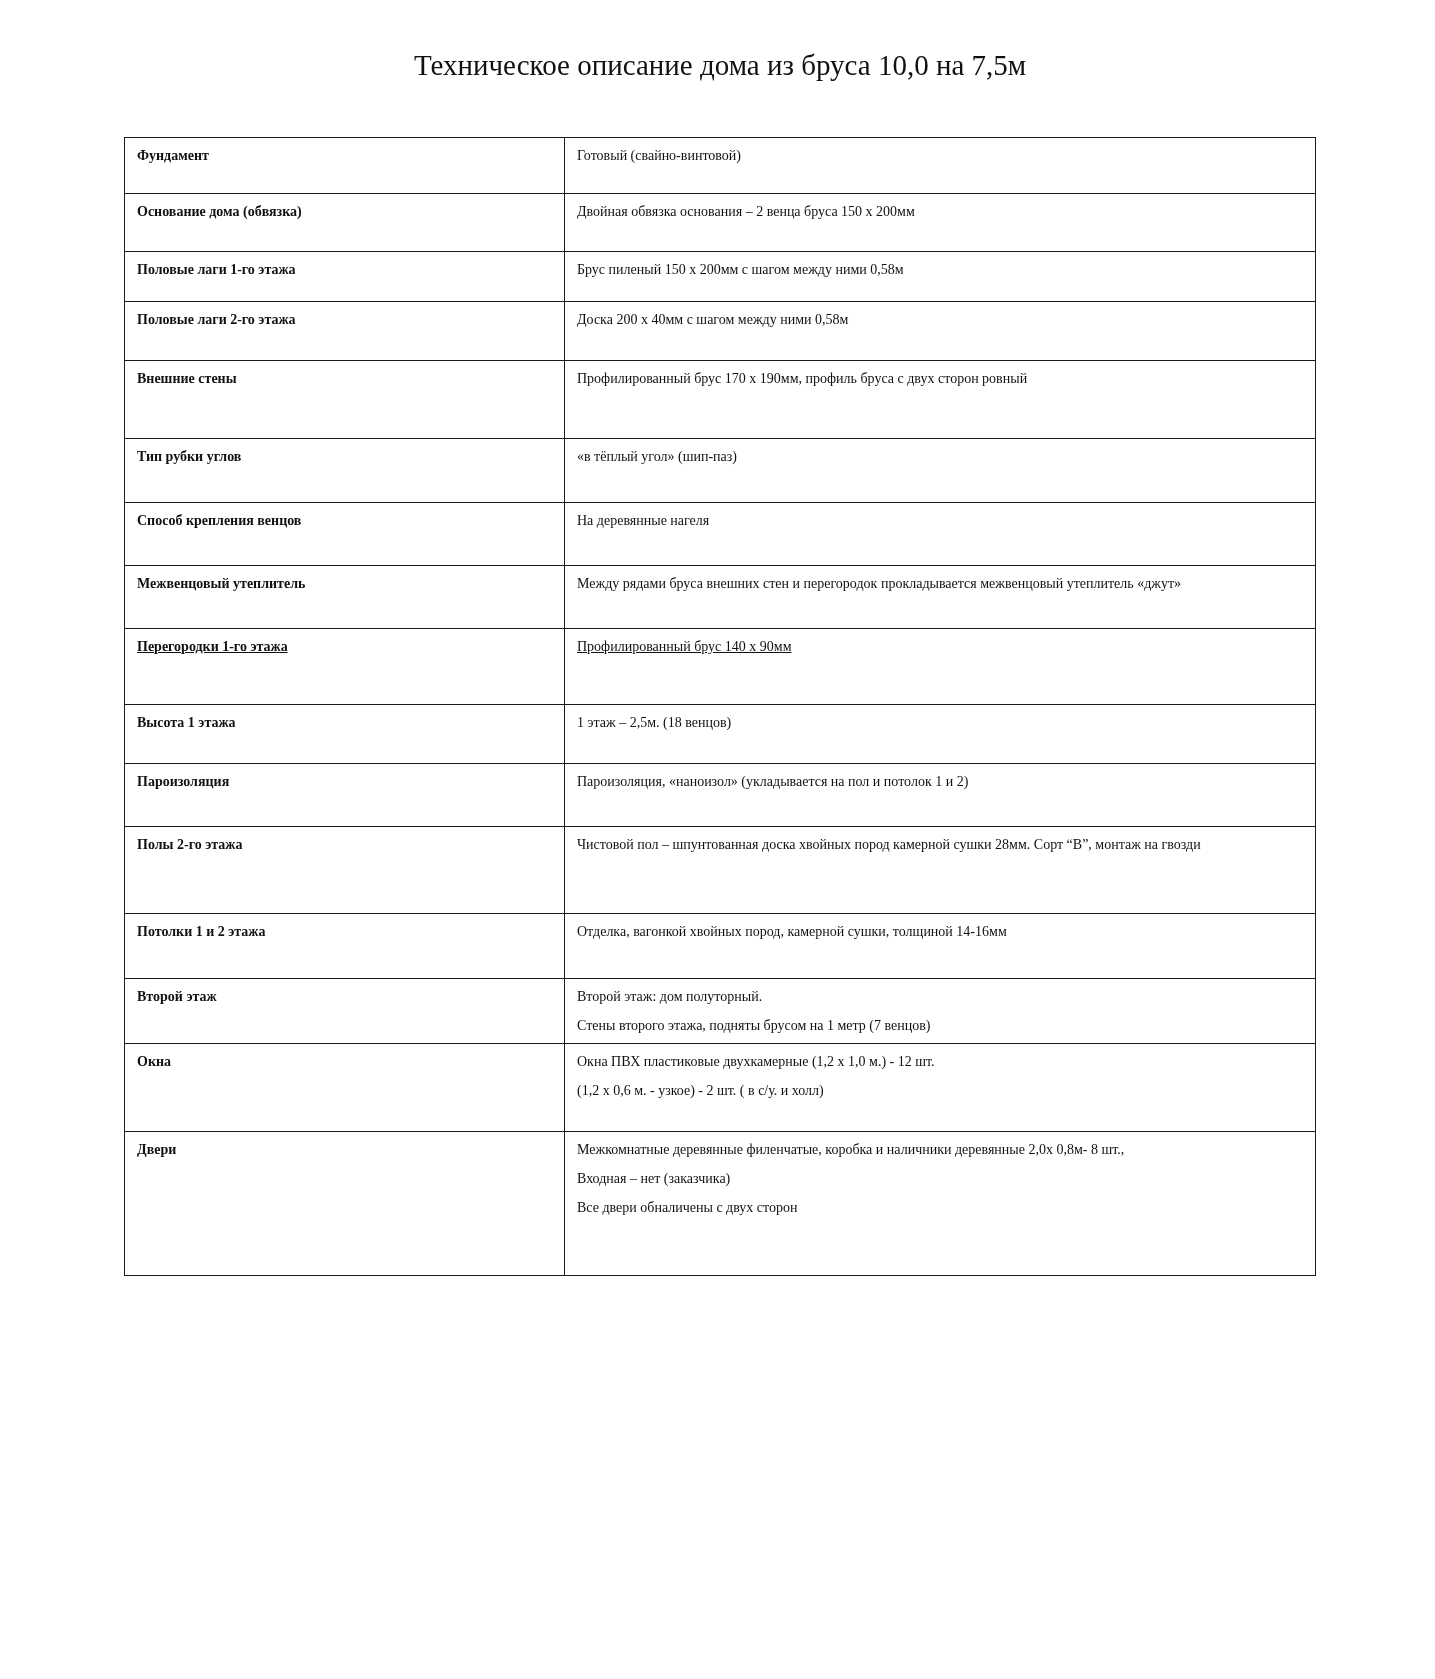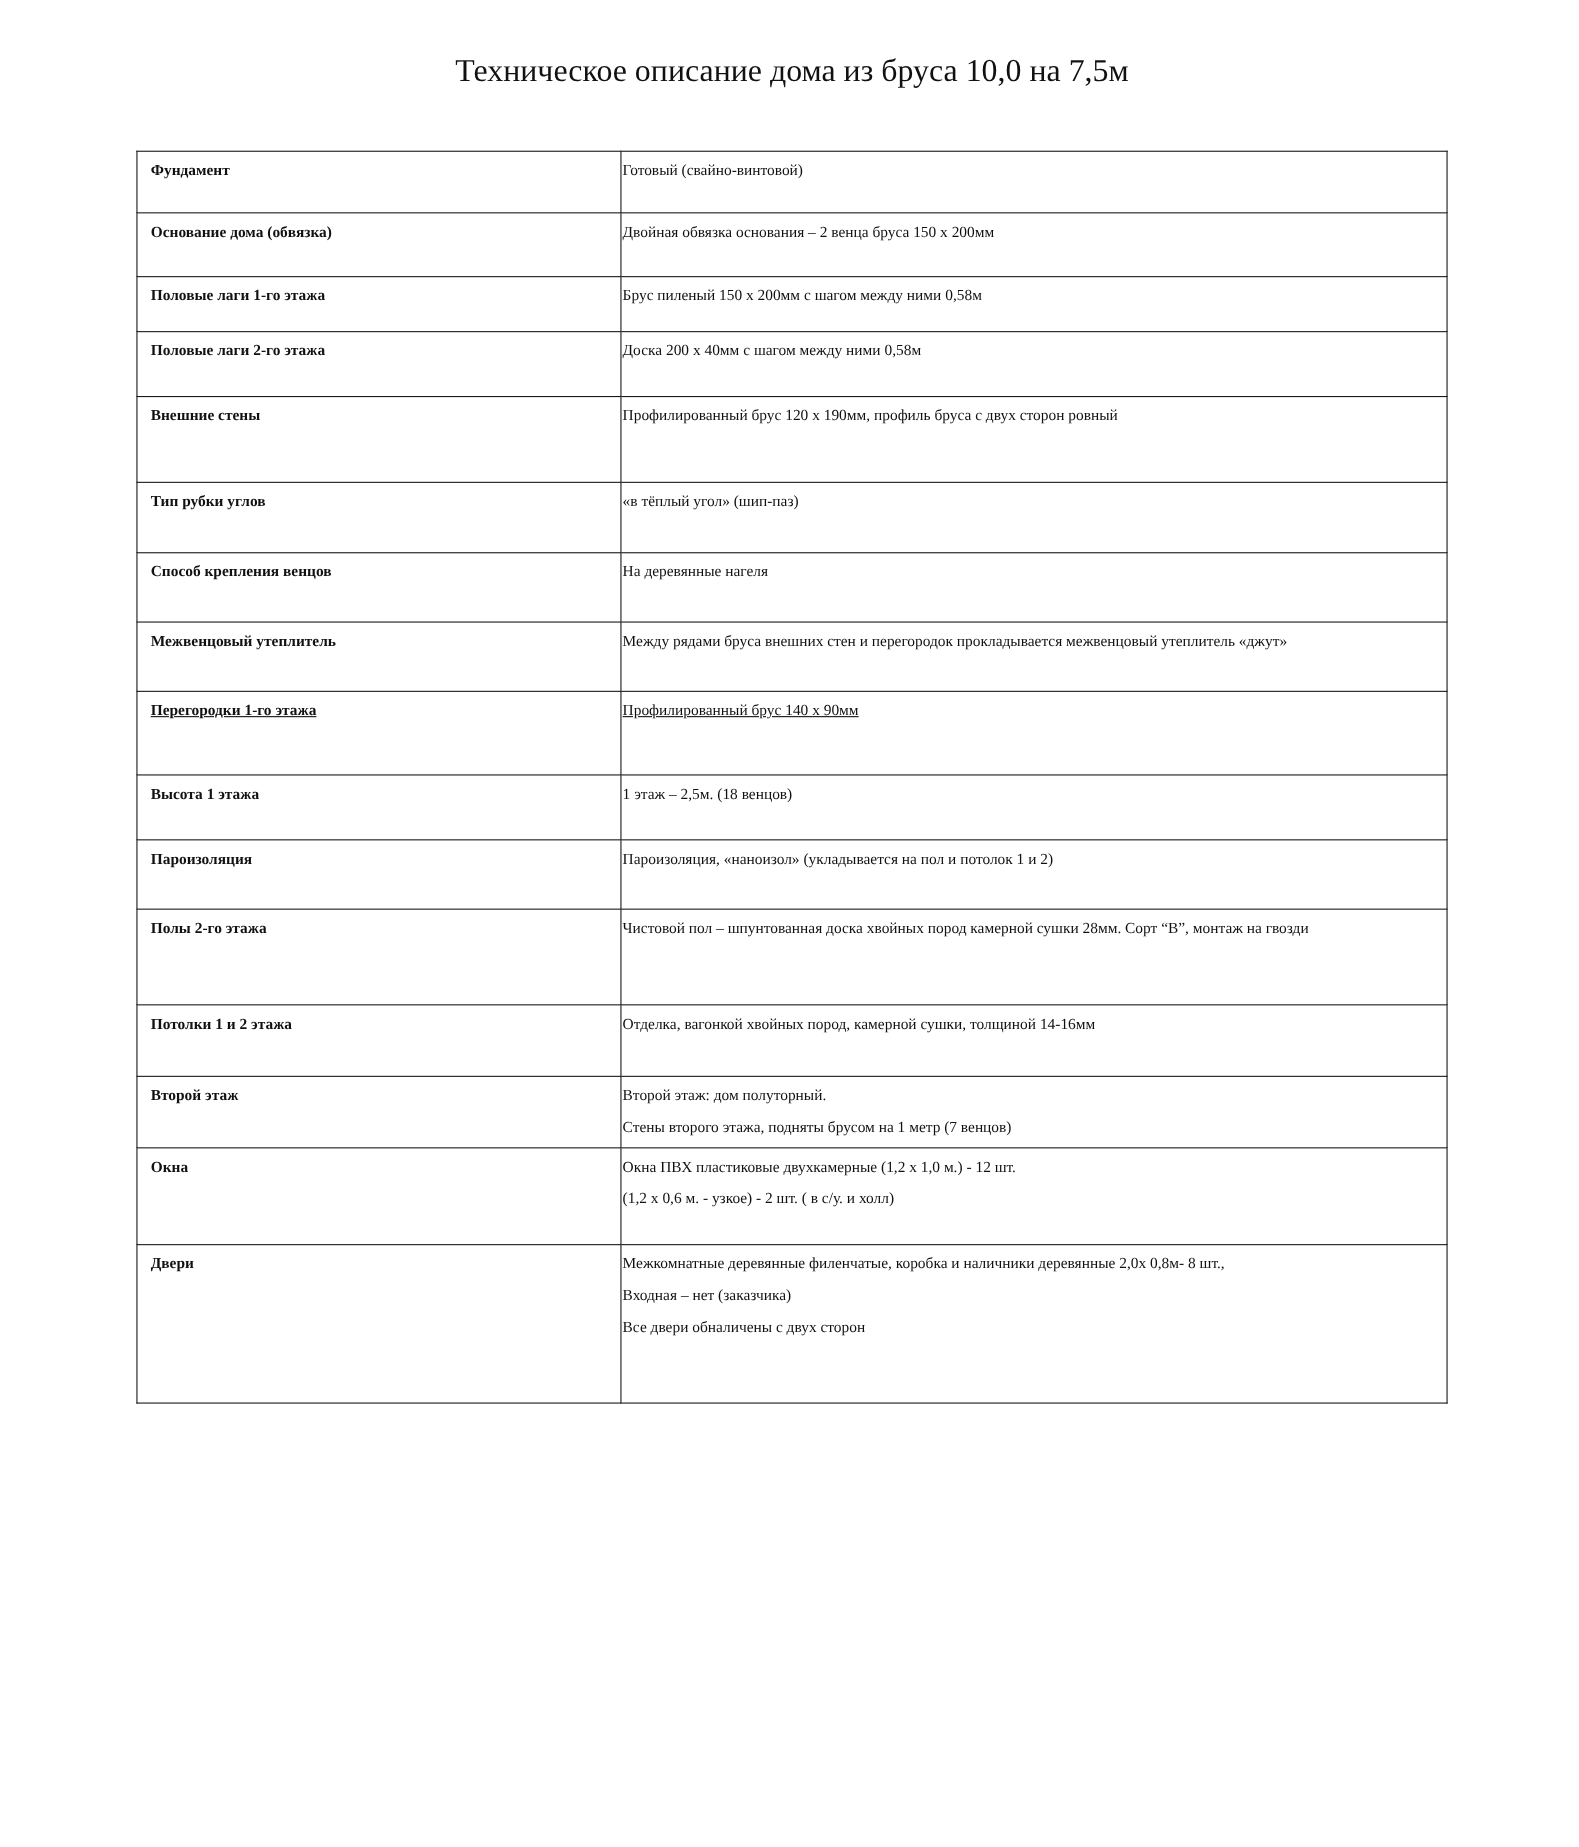--- a/index.html
+++ b/index.html
@@ -42,21 +42,21 @@
       padding: 3px 12px 0 12px;
       font-size: 14px;
       line-height: 29px;
       box-sizing: border-box;
     }
     .spec-table td.label {
       font-weight: bold;
       padding-left: 12px;
     }
     .spec-table td.value {
-      padding-left: 1px;
+      padding-left: 12px;
       padding-right: 8px;
     }
     .value-line { display: block; }
   </style>
 </head>
 <body>
 
 <h1 class="doc-title">Техническое описание дома из бруса 10,0 на 7,5м</h1>
 
 <table class="spec-table">
@@ -85,21 +85,21 @@
       </tr>
       <tr style="height: 59px;">
         <td class="label">Половые лаги 2-го этажа</td>
         <td class="value">
           <span class="value-line">Доска 200 х 40мм с шагом между ними  0,58м</span>
         </td>
       </tr>
       <tr style="height: 78px;">
         <td class="label">Внешние стены</td>
         <td class="value">
-          <span class="value-line">Профилированный брус 120 х 190мм, профиль бруса с двух сторон ровный</span>
+          <span class="value-line">Профилированный брус 170 х 190мм, профиль бруса с двух сторон ровный</span>
         </td>
       </tr>
       <tr style="height: 64px;">
         <td class="label">Тип рубки углов</td>
         <td class="value">
           <span class="value-line">«в тёплый угол» (шип-паз)</span>
         </td>
       </tr>
       <tr style="height: 63px;">
         <td class="label">Способ крепления венцов</td>

